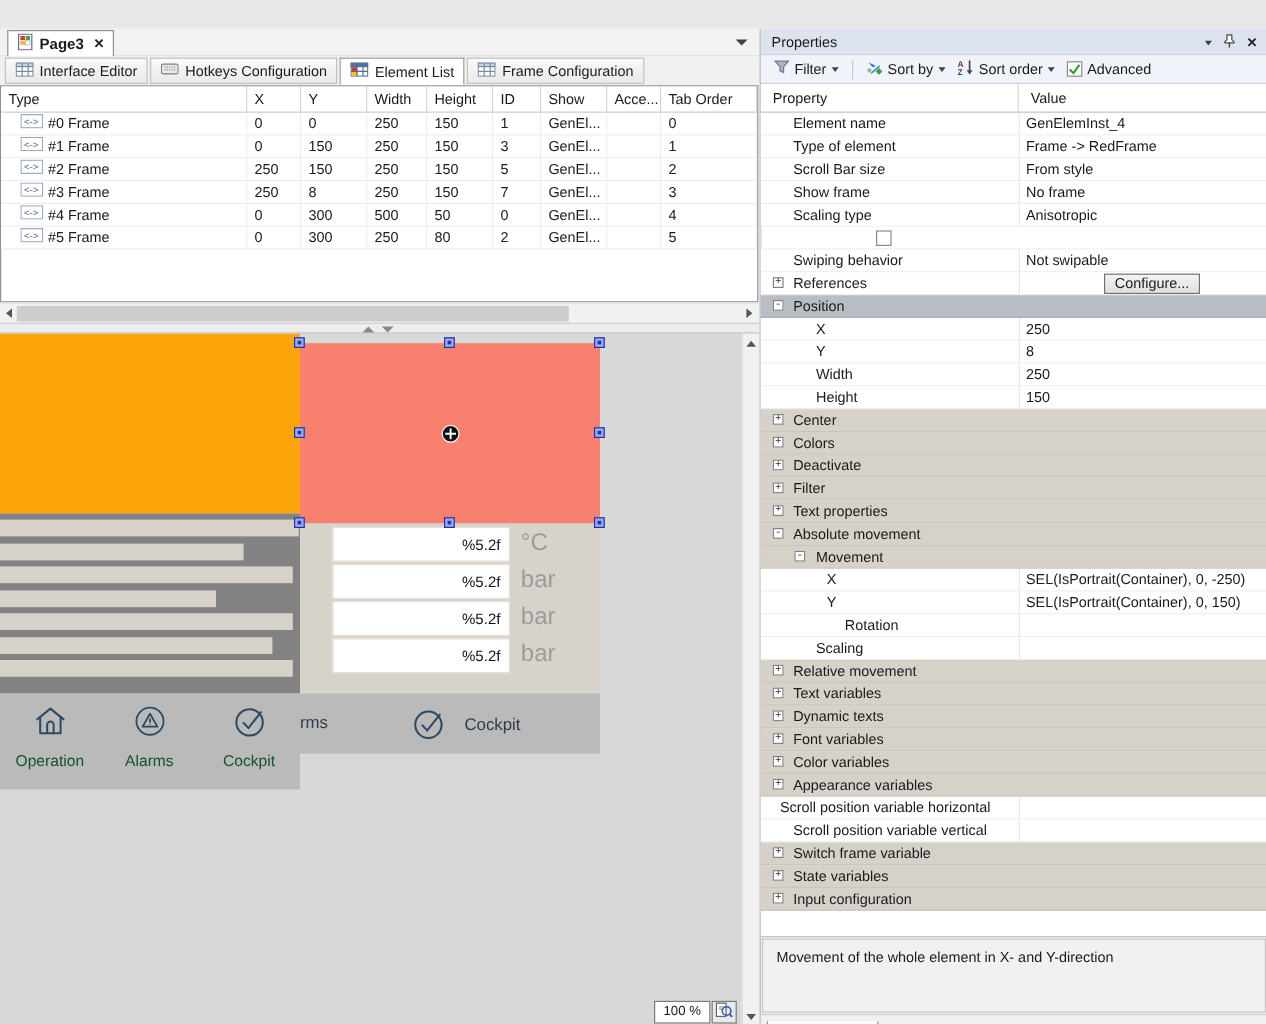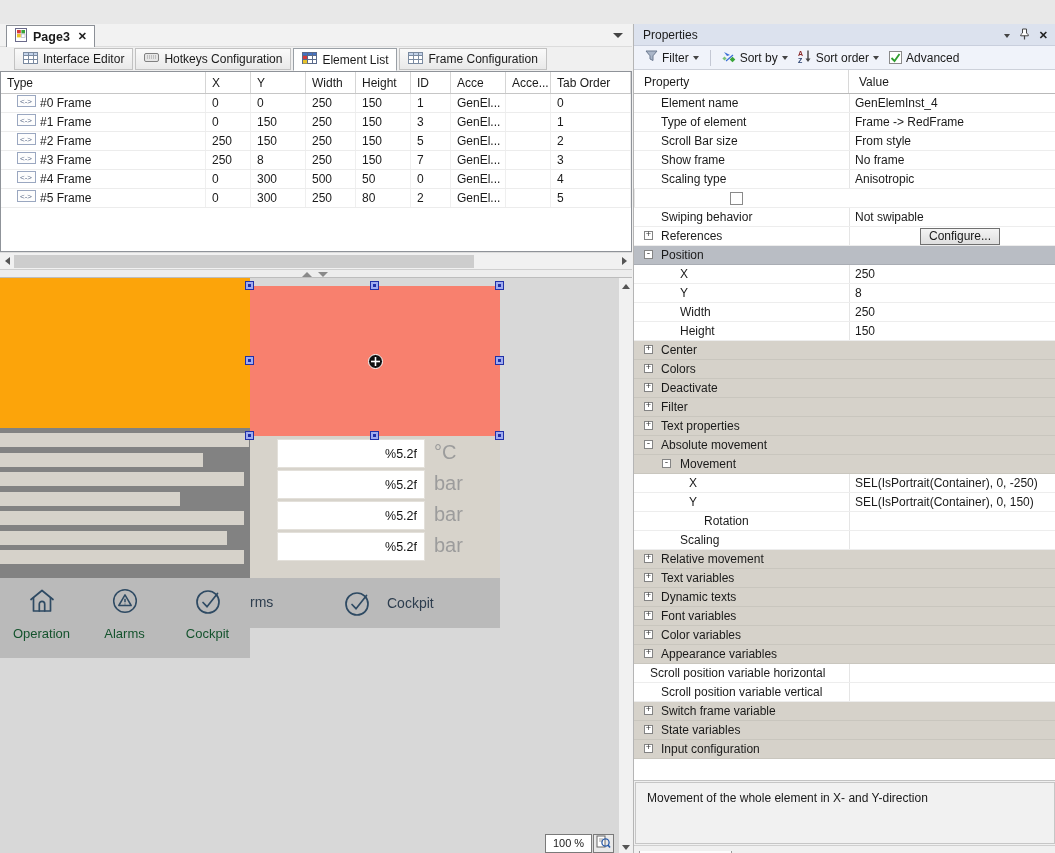--- a/index.html
+++ b/index.html
@@ -6,21 +6,21 @@
   *{box-sizing:border-box;font-family:"Liberation Sans",sans-serif;}
   #app{position:relative;width:1055px;height:853px;background:#f0f0f0;overflow:hidden;font-size:12px;color:#1a1a1a;margin-top:24px;}
 
   
   .lpane{position:absolute;left:0;top:0;width:632px;height:853px;background:#f0f0f0;}
   .doctabbar{position:absolute;left:0;top:0;width:632px;height:23px;background:#f2f2f2;border-bottom:1px solid #dcdcdc;}
   .doctab{position:absolute;left:6px;top:1px;height:22px;background:#fff;border:1px solid #8c9097;border-bottom:none;display:flex;align-items:center;gap:5px;padding:0 7px;}
   .doctab .t{font-weight:bold;font-size:12.5px;}
   .doctab .x{font-weight:bold;font-size:11px;color:#222;cursor:pointer;margin-left:3px;}
   .ddarrow{position:absolute;width:0;height:0;border-left:5px solid transparent;border-right:5px solid transparent;border-top:5px solid #444;}
-  .subtabbar{position:absolute;left:0;top:23px;width:632px;height:24px;background:#f0f0f0;display:flex;align-items:flex-start;padding-left:14px;}
+  .subtabbar{position:absolute;left:0;top:23px;width:632px;height:24px;background:#f0f0f0;display:flex;align-items:flex-start;padding-left:4px;}
   .subtab{height:22px;margin-top:1px;border:1px solid #c2c2c2;background:linear-gradient(#fafafa,#e9e9e9);display:flex;align-items:center;gap:5px;padding:0 8px;margin-right:2px;white-space:nowrap;cursor:pointer;}
   .subtab.active{background:#fff;border-color:#9aa0a6;height:23px;border-bottom:1px solid #fff;}
 
   .etable{position:absolute;left:0;top:47px;width:632px;height:181px;background:#fff;border:1px solid #8f9399;overflow:hidden;}
   .thead{display:flex;height:22px;border-bottom:1px solid #c6c6c6;background:#fff;}
   .thead .hc{border-right:1px solid #d5d5d5;padding-left:6px;line-height:22px;overflow:hidden;white-space:nowrap;}
   .trow{display:flex;height:19px;border-bottom:1px solid #ececec;background:#fff;cursor:default;}
   .trow .tc{border-right:1px solid #efefef;padding-left:6px;line-height:19px;overflow:hidden;white-space:nowrap;display:flex;align-items:center;gap:4px;}
   .frameico{display:inline-block;margin-left:10px;}
 
@@ -161,21 +161,21 @@
     </div>
 
     <div class="etable">
       <div class="thead" id="ethead">
           <div class="hc" style="width: 205px;">Type</div>
           <div class="hc" style="width: 45px;">X</div>
           <div class="hc" style="width: 55px;">Y</div>
           <div class="hc" style="width: 50px;">Width</div>
           <div class="hc" style="width: 55px;">Height</div>
           <div class="hc" style="width: 40px;">ID</div>
-          <div class="hc" style="width: 55px;">Acce</div>
+          <div class="hc" style="width: 55px;">Show</div>
           <div class="hc" style="width: 45px;">Acce...</div>
           <div class="hc" style="width: 80px;">Tab Order</div>
         </div>
       <div id="etbody">
           <div class="trow">
             <div class="tc" style="width: 205px;">
               <span class="frameico"><svg width="19" height="12" viewBox="0 0 19 12">
                   <rect x="0.5" y="0.5" width="18" height="11" fill="#fdfdfd" stroke="#9aa7c0"></rect>
                   <text x="3" y="9" font-size="8" fill="#5a6a88" font-family="Liberation Mono,monospace">&lt;-&gt;</text>
                 </svg></span>

